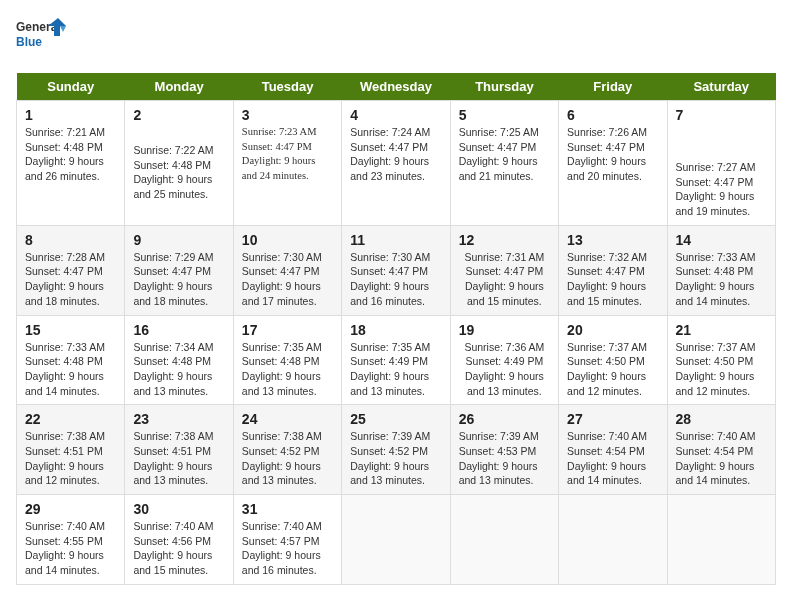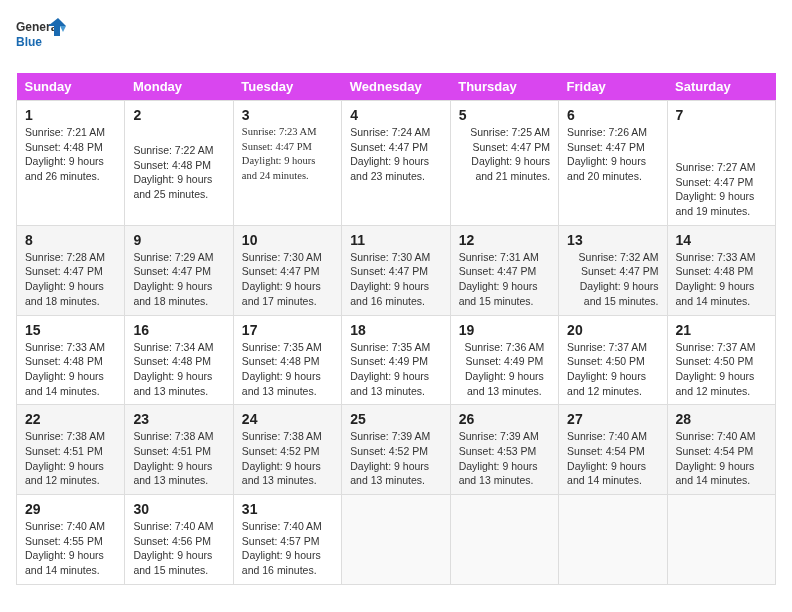--- a/index.html
+++ b/index.html
@@ -30,23 +30,23 @@
     .title-block p {
       font-size: 14px;
       color: #555;
     }
     table {
       width: 100%;
       border-collapse: collapse;
       font-size: 11px;
     }
     thead tr th {
-      background: #d946ef;
+      background: #4d7c0f;
       color: #fff;
-      text-align: left;
+      text-align: center;
       padding: 6px 8px;
       font-size: 13px;
       font-weight: bold;
     }
     tbody tr td {
       vertical-align: top;
       padding: 6px 8px;
       border: 1px solid #ddd;
       width: 14.28%;
       min-height: 80px;
@@ -122,21 +122,21 @@
         </td>
         <td>
           <span class="day-num">4</span>
           <div class="day-info" style="white-space: pre-line;">Sunrise: 7:24 AM
 Sunset: 4:47 PM
 Daylight: 9 hours
 and 23 minutes.</div>
         </td>
         <td>
           <span class="day-num">5</span>
-          <div class="day-info" style="white-space: pre-line; text-align: right;">Sunrise: 7:25 AM
+          <div class="day-info" style="white-space: pre-line;">Sunrise: 7:25 AM
 Sunset: 4:47 PM
 Daylight: 9 hours
 and 21 minutes.</div>
         </td>
         <td>
           <span class="day-num">6</span>
           <div class="day-info" style="white-space: pre-line;">Sunrise: 7:26 AM
 Sunset: 4:47 PM
 Daylight: 9 hours
 and 20 minutes.</div>
@@ -173,28 +173,28 @@
         </td>
         <td>
           <span class="day-num">11</span>
           <div class="day-info" style="white-space: pre-line;">Sunrise: 7:30 AM
 Sunset: 4:47 PM
 Daylight: 9 hours
 and 16 minutes.</div>
         </td>
         <td>
           <span class="day-num">12</span>
-          <div class="day-info" style="white-space: pre-line;">Sunrise: 7:31 AM
+          <div class="day-info" style="white-space: pre-line; text-align: center;">Sunrise: 7:31 AM
 Sunset: 4:47 PM
 Daylight: 9 hours
 and 15 minutes.</div>
         </td>
         <td>
           <span class="day-num">13</span>
-          <div class="day-info" style="white-space: pre-line; text-align: right;">Sunrise: 7:32 AM
+          <div class="day-info" style="white-space: pre-line;">Sunrise: 7:32 AM
 Sunset: 4:47 PM
 Daylight: 9 hours
 and 15 minutes.</div>
         </td>
         <td>
           <span class="day-num">14</span>
           <div class="day-info" style="white-space: pre-line;">Sunrise: 7:33 AM
 Sunset: 4:48 PM
 Daylight: 9 hours
 and 14 minutes.</div>

